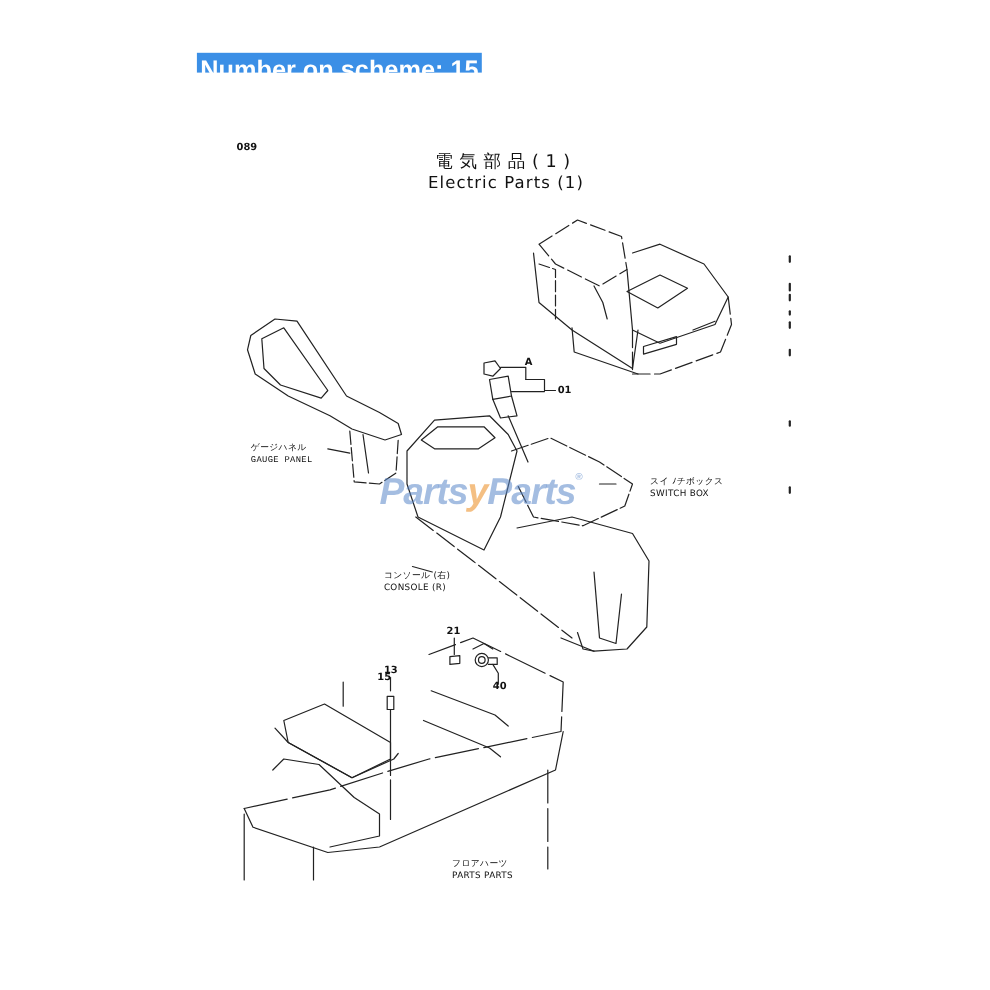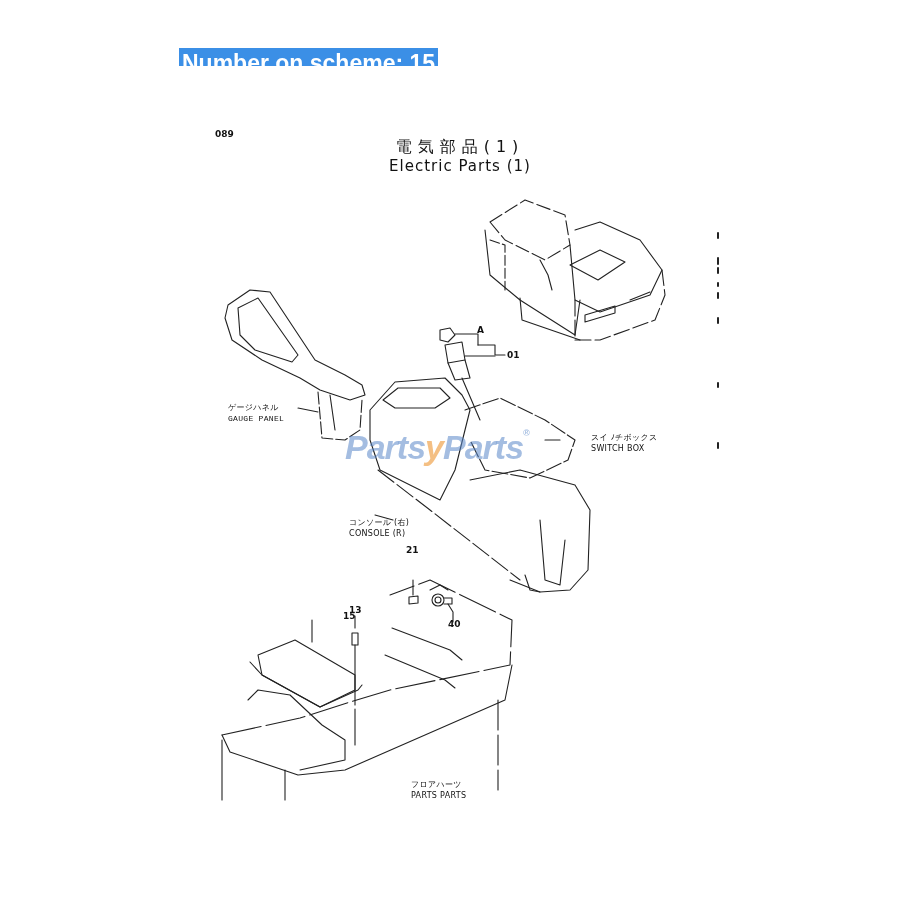--- a/index.html
+++ b/index.html
@@ -126,21 +126,21 @@
   </g>
 </svg>
 
 <div class="watermark"><span>Parts</span><span class="v">y</span><span>Parts</span><sup>®</sup></div>
 
 <div class="num" style="left:477px;top:325px;">A</div>
 <div class="num" style="left:507px;top:350px;">01</div>
 <div class="num" style="left:307px;top:611px;margin-left:36px;">15</div>
 <div class="num" style="left:349px;top:605px;">13</div>
 <div class="num" style="left:448px;top:619px;">40</div>
-<div class="num" style="left:406px;top:545px;">21</div>
+<div class="num" style="left:406px;top:569px;">21</div>
 
 <div class="lbl" style="left:228px;top:402px;font-family:Liberation Mono, monospace;">
   <div>ゲージハネル</div>
   <div>GAUGE PANEL</div>
 </div>
 <div class="lbl" style="left:591px;top:432px;">
   <div>スイ ﾉチボックス</div>
   <div>SWITCH BOX</div>
 </div>
 <div class="lbl" style="left:349px;top:517px;">

